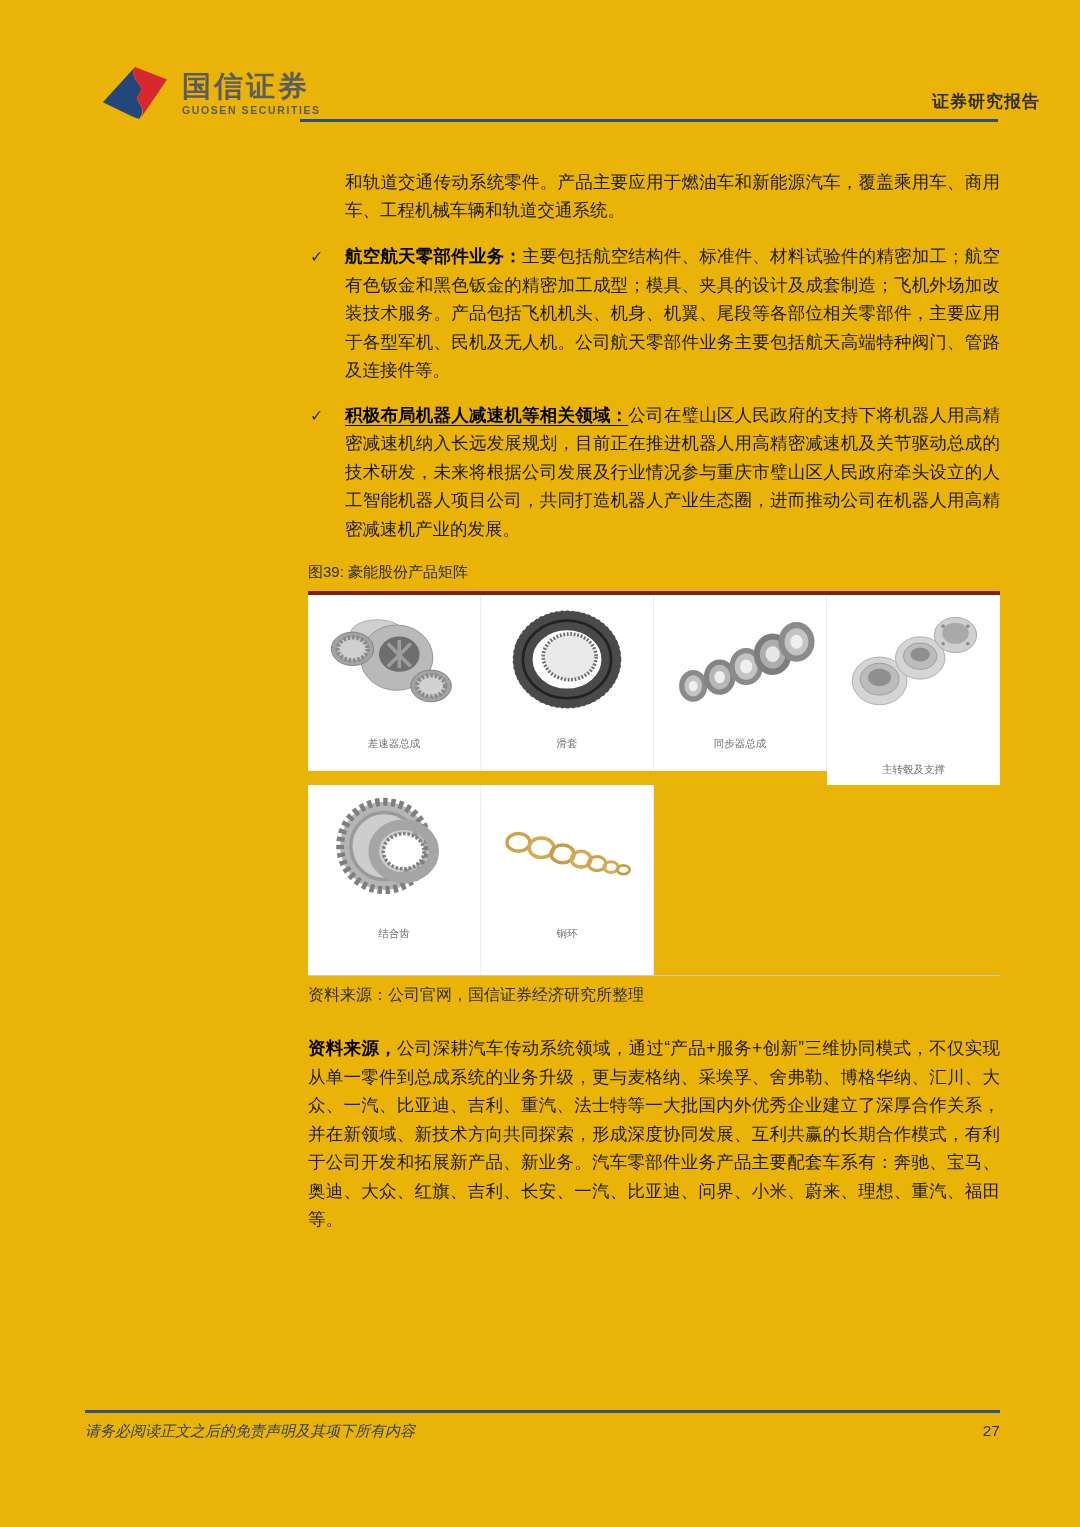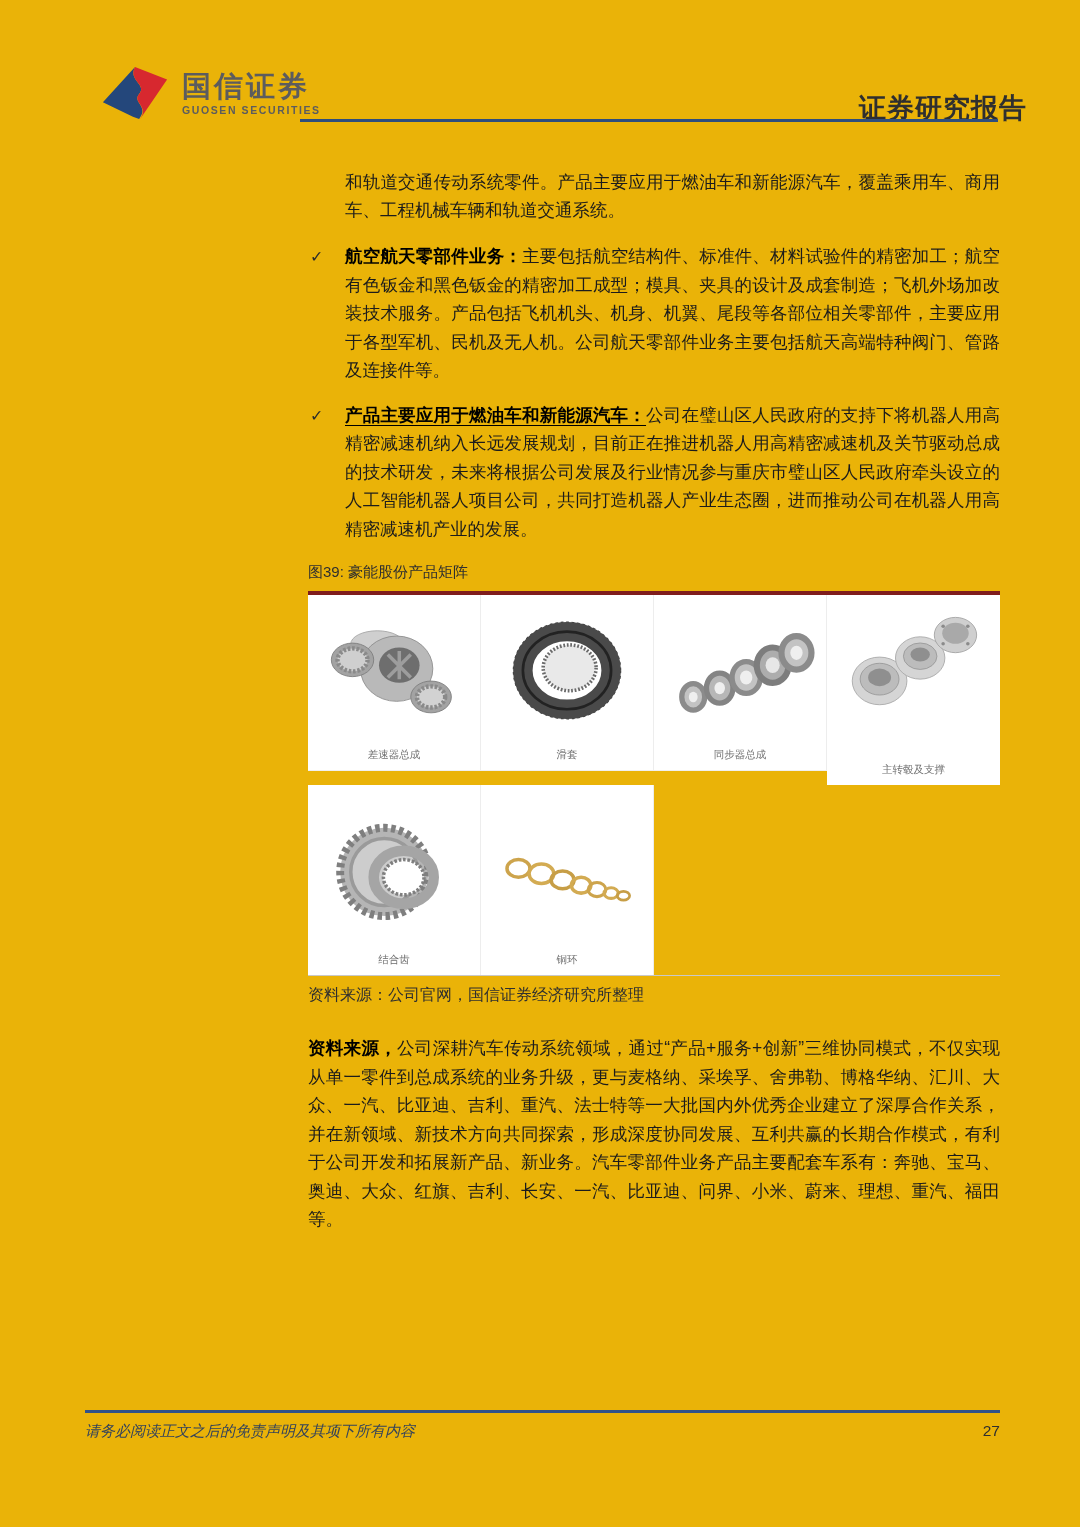--- a/index.html
+++ b/index.html
@@ -6,38 +6,38 @@
   .page{position:relative;width:1080px;height:1527px;background:#eab308;overflow:hidden;
         font-family:Liberation Sans, sans-serif;color:#1c1c1c;padding-left:45px;}
 
   
   .header{position:absolute;top:0;left:0;width:100%;height:130px;}
   .logo{position:absolute;left:100px;top:64px;display:flex;align-items:center;}
   .logo-mark{width:70px;height:58px;}
   .logo-text{margin-left:12px;}
   .logo-cn{font-size:29px;font-weight:bold;color:#5c5c5e;letter-spacing:3px;line-height:30px;}
   .logo-en{font-size:10.5px;color:#5c5c5e;letter-spacing:1.6px;font-weight:bold;margin-top:3px;}
-  .report-type{position:absolute;right:98px;top:90px;font-size:27px;font-weight:bold;color:#2f2f2f;letter-spacing:1px;}
+  .report-type{position:absolute;right:85px;top:90px;font-size:17px;font-weight:bold;color:#2f2f2f;letter-spacing:1px;}
   .header-rule{position:absolute;left:300px;top:119px;width:698px;height:3px;background:#2e4d7d;}
 
   
   .content{position:absolute;left:308px;top:150px;width:692px;}
   .para{font-size:17.5px;line-height:28.5px;text-align:justify;color:#1c1c1c;}
   .indent{margin-left:37px;}
   .bullets{list-style:none;margin:17px 0 0 0;padding:0;}
   .bullets li{position:relative;margin:0 0 16px 0;padding-left:37px;}
   .check{position:absolute;left:2px;top:1px;font-size:16px;color:#2b2b2b;}
   .btitle{font-weight:bold;color:#000;}
   .btitle.u{text-decoration:underline;text-underline-offset:4px;}
 
   
   .figure{margin-top:20px;}
   .fig-title{font-size:15px;color:#2f2f2f;padding-bottom:9px;border-bottom:4px solid #7f1d1d;}
   .fig-grid{display:grid;grid-template-columns:repeat(4,1fr);border-bottom:1px solid #c9c9c9;}
-  .cell{display:flex;flex-direction:column;align-items:center;justify-content:flex-end;
+  .cell{display:flex;flex-direction:column;align-items:center;
         background:#fff;border-right:1px solid #ededed;height:176px;padding-bottom:8px;box-sizing:border-box;}
   .cell:nth-child(4n){border-right:none;gap:29px;}
   .cell.r1{border-bottom:1px solid #f0f0f0;}
   .cell.r2{height:190px;}
   .cell svg{flex:1 1 auto;width:150px;max-height:136px;}
   .plabel{font-size:10.5px;color:#6f6f6f;margin-top:6px;white-space:nowrap;}
   .fig-source{font-size:16px;color:#2f2f2f;padding-top:9px;}
 
   
   .customer{margin-top:28px;}
@@ -73,21 +73,21 @@
 
     <p class="para indent">和轨道交通传动系统零件。产品主要应用于燃油车和新能源汽车，覆盖乘用车、商用车、工程机械车辆和轨道交通系统。</p>
 
     <ul class="bullets">
       <li class="para">
         <span class="check">✓</span>
         <span class="btitle">航空航天零部件业务：</span><span>主要包括航空结构件、标准件、材料试验件的精密加工；航空有色钣金和黑色钣金的精密加工成型；模具、夹具的设计及成套制造；飞机外场加改装技术服务。产品包括飞机机头、机身、机翼、尾段等各部位相关零部件，主要应用于各型军机、民机及无人机。公司航天零部件业务主要包括航天高端特种阀门、管路及连接件等。</span>
       </li>
       <li class="para">
         <span class="check">✓</span>
-        <span class="btitle u">产品主要应用于燃油车和新能源汽车：</span><span>公司在璧山区人民政府的支持下将机器人用高精密减速机纳入长远发展规划，目前正在推进机器人用高精密减速机及关节驱动总成的技术研发，未来将根据公司发展及行业情况参与重庆市璧山区人民政府牵头设立的人工智能机器人项目公司，共同打造机器人产业生态圈，进而推动公司在机器人用高精密减速机产业的发展。</span>
+        <span class="btitle u">积极布局机器人减速机等相关领域：</span><span>公司在璧山区人民政府的支持下将机器人用高精密减速机纳入长远发展规划，目前正在推进机器人用高精密减速机及关节驱动总成的技术研发，未来将根据公司发展及行业情况参与重庆市璧山区人民政府牵头设立的人工智能机器人项目公司，共同打造机器人产业生态圈，进而推动公司在机器人用高精密减速机产业的发展。</span>
       </li>
     </ul>
 
     <div class="figure">
       <div class="fig-title">图39: 豪能股份产品矩阵</div>
 
       <div class="fig-grid">
 
         <div class="cell r1">
           <svg viewBox="0 0 170 140">

